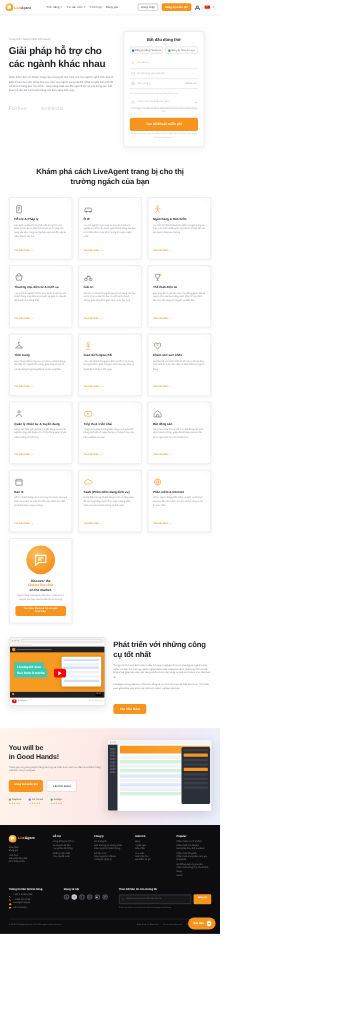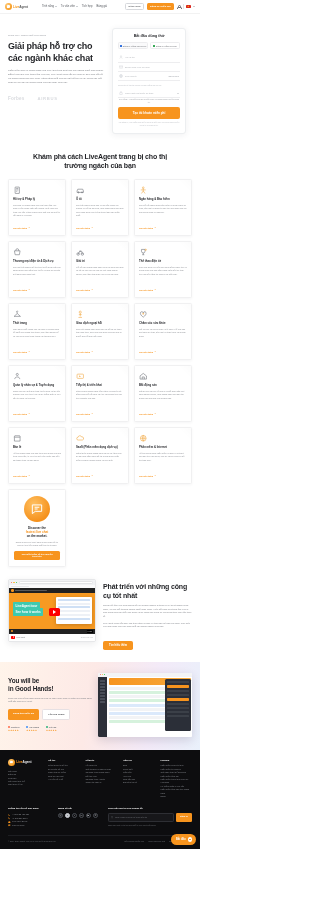--- a/index.html
+++ b/index.html
@@ -293,21 +293,21 @@
       <div class="ic-user"></div>
       <div class="divider-v"></div>
       <div class="flag"></div>
       <i class="caret"></i>
     </div>
   </div>
 
   <div class="hero">
     <div class="hero-l">
       <div class="crumb">Trang chủ / Ngành nghề kinh doanh</div>
-      <h1 class="hero-title">Giải pháp hỗ trợ cho các ngành khác chat</h1>
+      <h1 class="hero-title">Giải pháp hỗ trợ cho các ngành khác nhau</h1>
       <div class="hero-p">Phần mềm dịch vụ khách hàng của LiveAgent linh hoạt cho mọi ngành nghề kinh doanh. Bất kể bạn làm việc trong lĩnh vực nào, LiveAgent cung cấp bộ công cụ giúp bạn kết nối với khách hàng qua mọi kênh. Tăng năng suất của đội ngũ hỗ trợ và xây dựng các mối quan hệ lâu dài với khách hàng của bạn ngay hôm nay.</div>
       <div class="brands">
         <div class="brand">Forbes</div>
         <div class="brand airbus">AIRBUS</div>
       </div>
     </div>
 
     <div class="signup">
       <h3>Bắt đầu dùng thử</h3>
       <div class="tabs">

